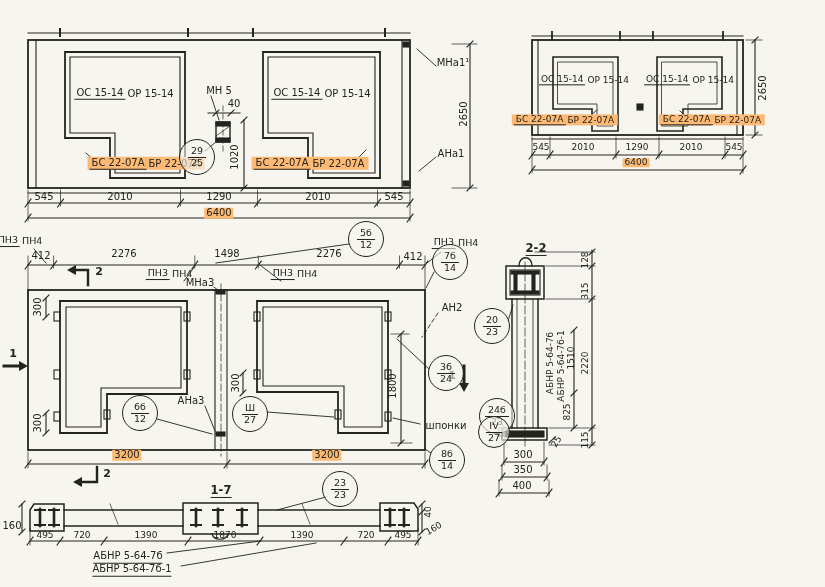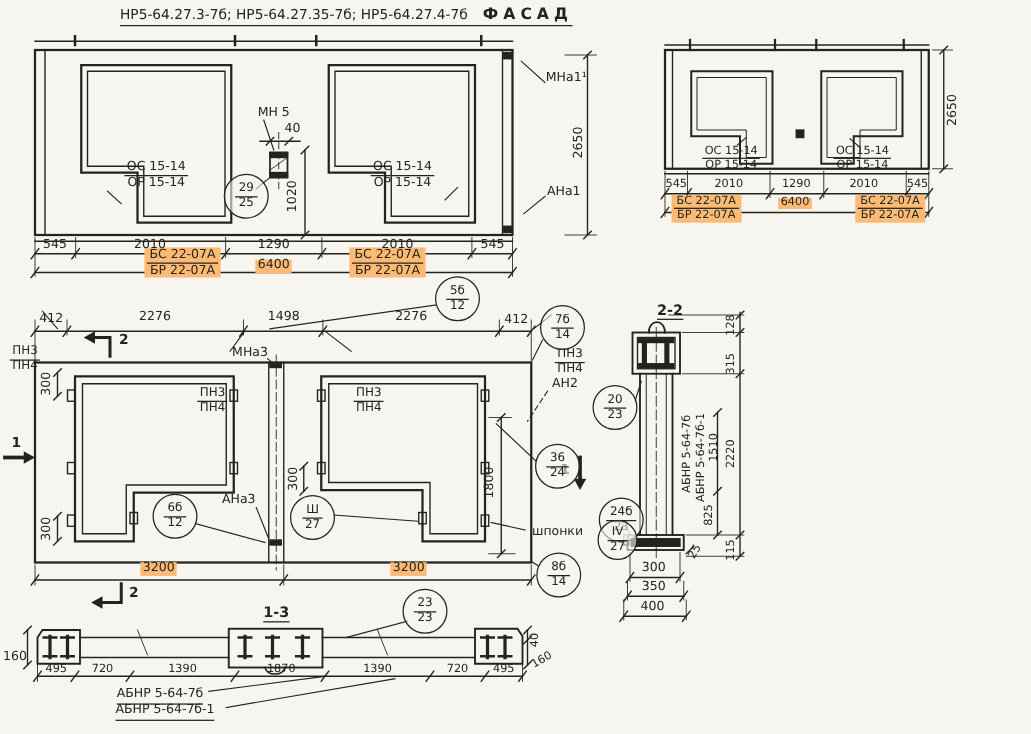--- a/index.html
+++ b/index.html
@@ -11,22 +11,22 @@
   .sheet svg{position:absolute;left:0;top:0;}
   .lbl{
     position:absolute;transform:translate(-50%,-50%);
     white-space:nowrap;font-size:10px;line-height:1.05;
   }
   .rot{transform:translate(-50%,-50%) rotate(-90deg);}
   .bg{background:#fdba74;padding:0 2px;}
   .u{border-bottom:1.3px solid #24241f;padding-bottom:1px;}
   .fr{
     position:absolute;transform:translate(-50%,-50%);
-    display:flex;flex-direction:column;align-items:center;
-    font-size:10px;line-height:1.15;white-space:nowrap;margin-top:47px;
+    display:flex;flex-direction:row;align-items:flex-end;
+    font-size:10px;line-height:1.15;white-space:nowrap;
   }
   .fr>span:first-child{border-bottom:1.2px solid #24241f;padding:0 2px;}
   .fr>span:last-child{padding:0 2px;}
   .co{
     position:absolute;transform:translate(-50%,-50%);
     width:34px;height:34px;border:1.4px solid #24241f;border-radius:50%;
     display:flex;flex-direction:column;align-items:center;justify-content:center;
     font-size:9.5px;line-height:1.15;background:rgba(246,245,240,.6);
   }
   .co>span:first-child{border-bottom:1.1px solid #24241f;padding:0 3px;}
@@ -355,24 +355,20 @@
     <line x1="499" y1="481" x2="505" y2="473"></line>
     <line x1="544" y1="481" x2="550" y2="473"></line>
     <line x1="499" y1="480" x2="499" y2="496" stroke-width=".7"></line>
     <line x1="549" y1="480" x2="549" y2="496" stroke-width=".7"></line>
     <line x1="499" y1="493" x2="549" y2="493"></line>
     <line x1="496" y1="497" x2="502" y2="489"></line>
     <line x1="546" y1="497" x2="552" y2="489"></line>
   </g>
 </svg>
 
-<div class="title-main" style="left:96px;top:3px">
-  <span class="tc">НР5-64.27.3-7б; НР5-64.27.35-7б; НР5-64.27.4-7б</span>
-  <span class="tw">ФАСАД</span>
-</div>
 <div class="fr" style="left:125px;top:93px">
   <span>ОС 15-14</span>
       <span>ОР 15-14</span>
 </div>
 <div class="fr" style="left:322px;top:93px">
   <span>ОС 15-14</span>
       <span>ОР 15-14</span>
 </div>
 <div class="fr bg" style="left:146px;top:163px">
   <span>БС 22-07А</span>
@@ -488,21 +484,21 @@
 </div>
 <div class="co" style="left:494px;top:432px;width:30px;height:30px">
   <span>IV</span>
       <span>27</span>
 </div>
 <div class="co" style="left:447px;top:460px">
   <span>8б</span>
       <span>14</span>
 </div>
 
-<span class="lbl u sec-t" style="left:221px;top:491px">1-3</span>
+<span class="lbl u sec-t" style="left:221px;top:491px">1-7</span>
 <div class="co" style="left:340px;top:489px">
   <span>23</span>
       <span>23</span>
 </div>
 <span class="lbl" style="left:12px;top:526px">160</span>
 <span class="lbl" style="left:45px;top:536px;font-size:9px">495</span>
 <span class="lbl" style="left:82px;top:536px;font-size:9px">720</span>
 <span class="lbl" style="left:146px;top:536px;font-size:9px">1390</span>
 <span class="lbl" style="left:225px;top:536px;font-size:9px">1870</span>
 <span class="lbl" style="left:302px;top:536px;font-size:9px">1390</span>

